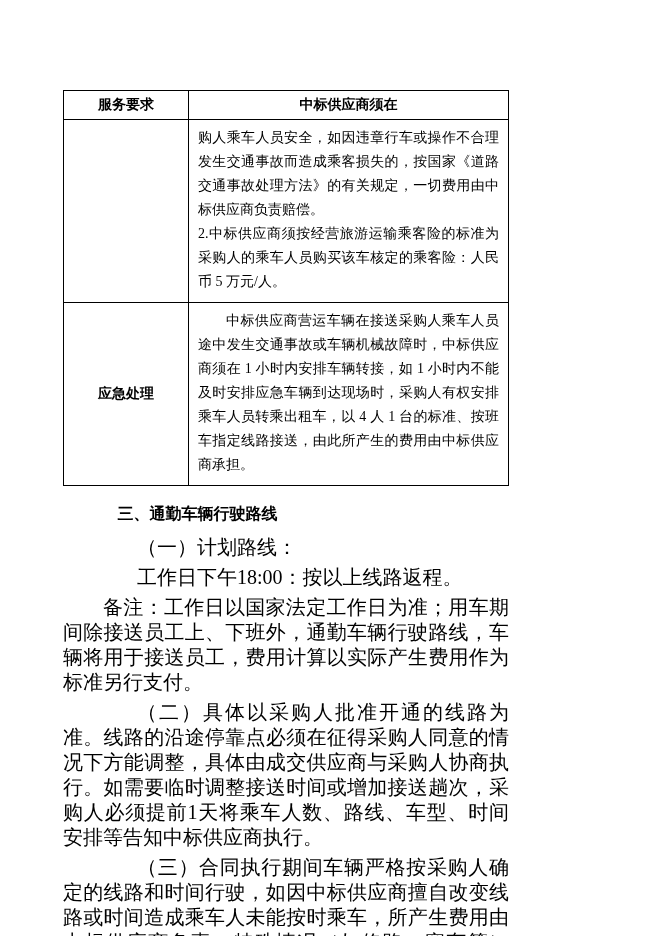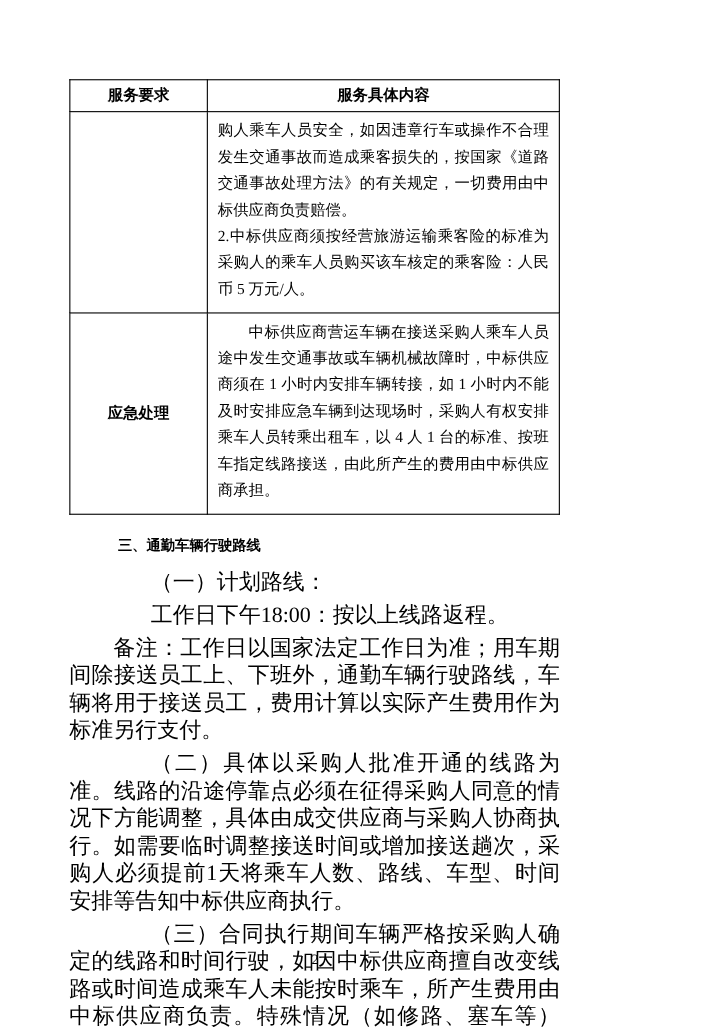--- a/index.html
+++ b/index.html
@@ -4,21 +4,21 @@
 <style>
   * { box-sizing: border-box; }
   html, body { margin: 0; padding: 0; background: #ffffff; }
   .page {
     width: 573px;
     height: 936px;
     position: relative;
     background: #ffffff;
     color: #000000;
     font-family: "Liberation Serif", "DejaVu Serif", serif;
-    padding: 72px 64px 0 63px;
+    padding: 90px 64px 0 63px;
     overflow: hidden;
   }
 
   
   table.svc {
     border-collapse: collapse;
     width: 100%;
     table-layout: fixed;
   }
   table.svc th, table.svc td { border: 1px solid #000; }
@@ -40,21 +40,21 @@
     font-size: 14px;
     line-height: 24px;
     text-align: justify;
     vertical-align: top;
   }
   td.content-cell p { margin: 0; }
   td.content-cell p.indent { text-indent: 2em; }
 
   
   .sec-heading {
-    font-size: 13px;
+    font-size: 16px;
     font-weight: bold;
     margin: 17px 0 10px 0;
     text-indent: 3.4em;
     line-height: 22px;
   }
   .para {
     font-size: 20px;
     line-height: 25px;
     margin: 5px 0;
     text-align: justify;
@@ -79,21 +79,21 @@
 <div class="page">
 
   <table class="svc">
     <colgroup>
       <col style="width:125px;">
       <col>
     </colgroup>
     <thead>
       <tr>
         <th>服务要求</th>
-        <th>服务具体内容</th>
+        <th>中标供应商须在</th>
       </tr>
     </thead>
     <tbody>
       <tr>
         <td class="label-cell"></td>
         <td class="content-cell">
           <p>购人乘车人员安全，如因违章行车或操作不合理发生交通事故而造成乘客损失的，按国家《道路交通事故处理方法》的有关规定，一切费用由中标供应商负责赔偿。</p>
           <p>2.中标供应商须按经营旅游运输乘客险的标准为采购人的乘车人员购买该车核定的乘客险：人民币 5 万元/人。</p>
         </td>
       </tr>

